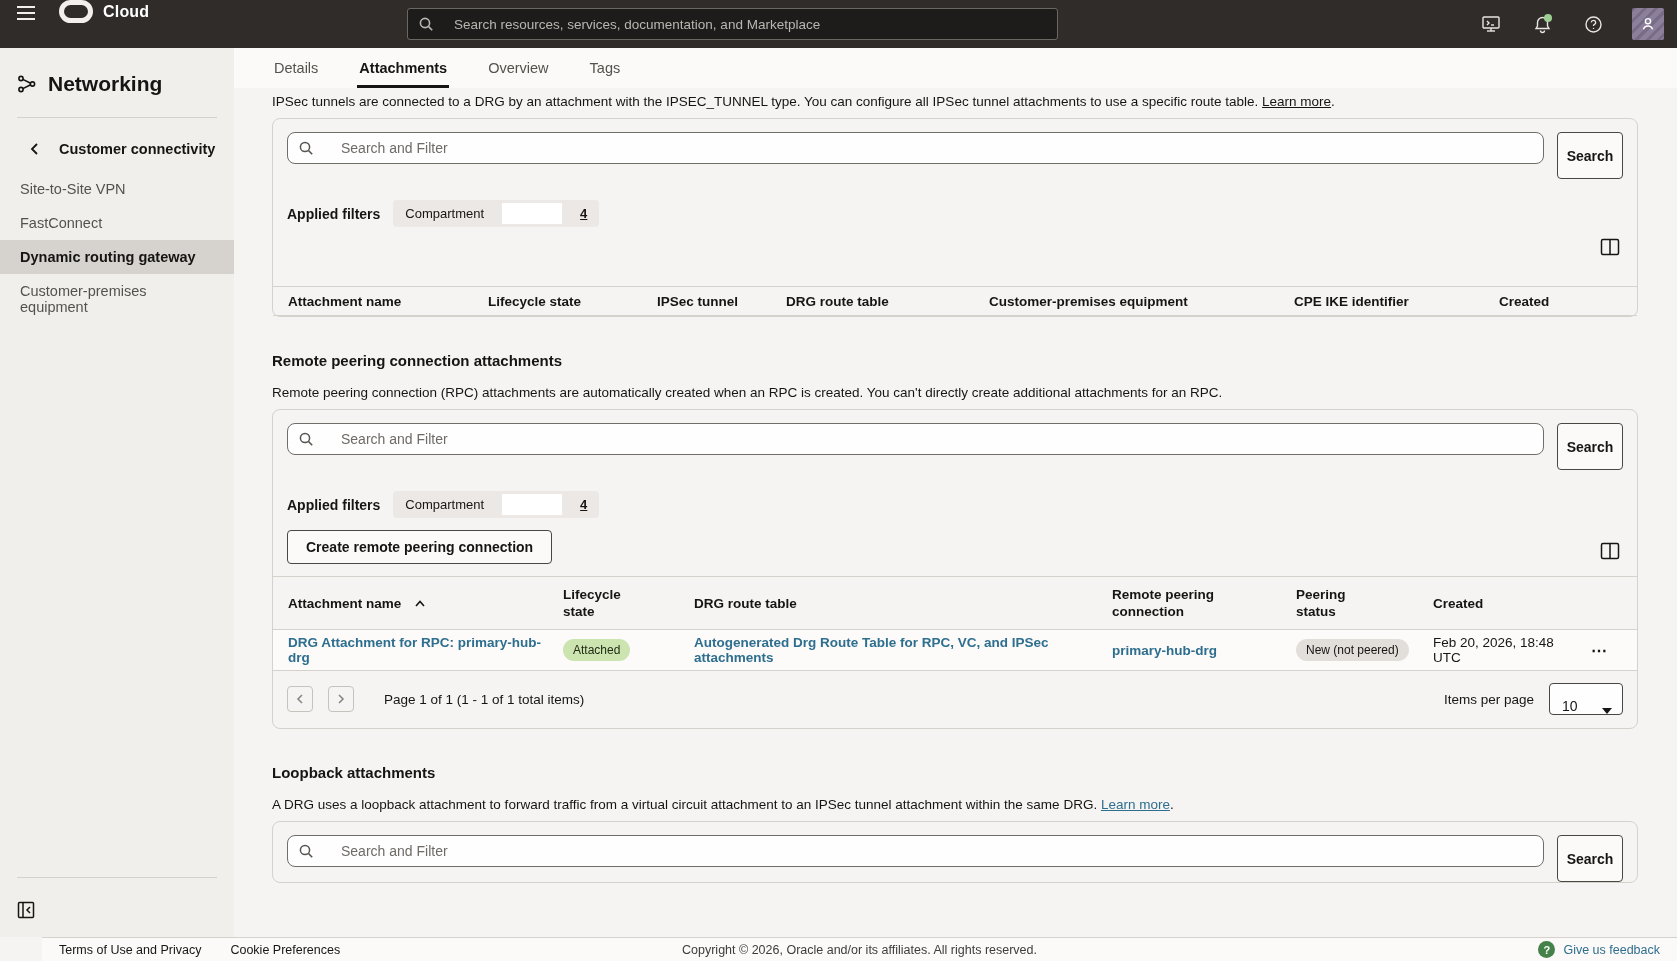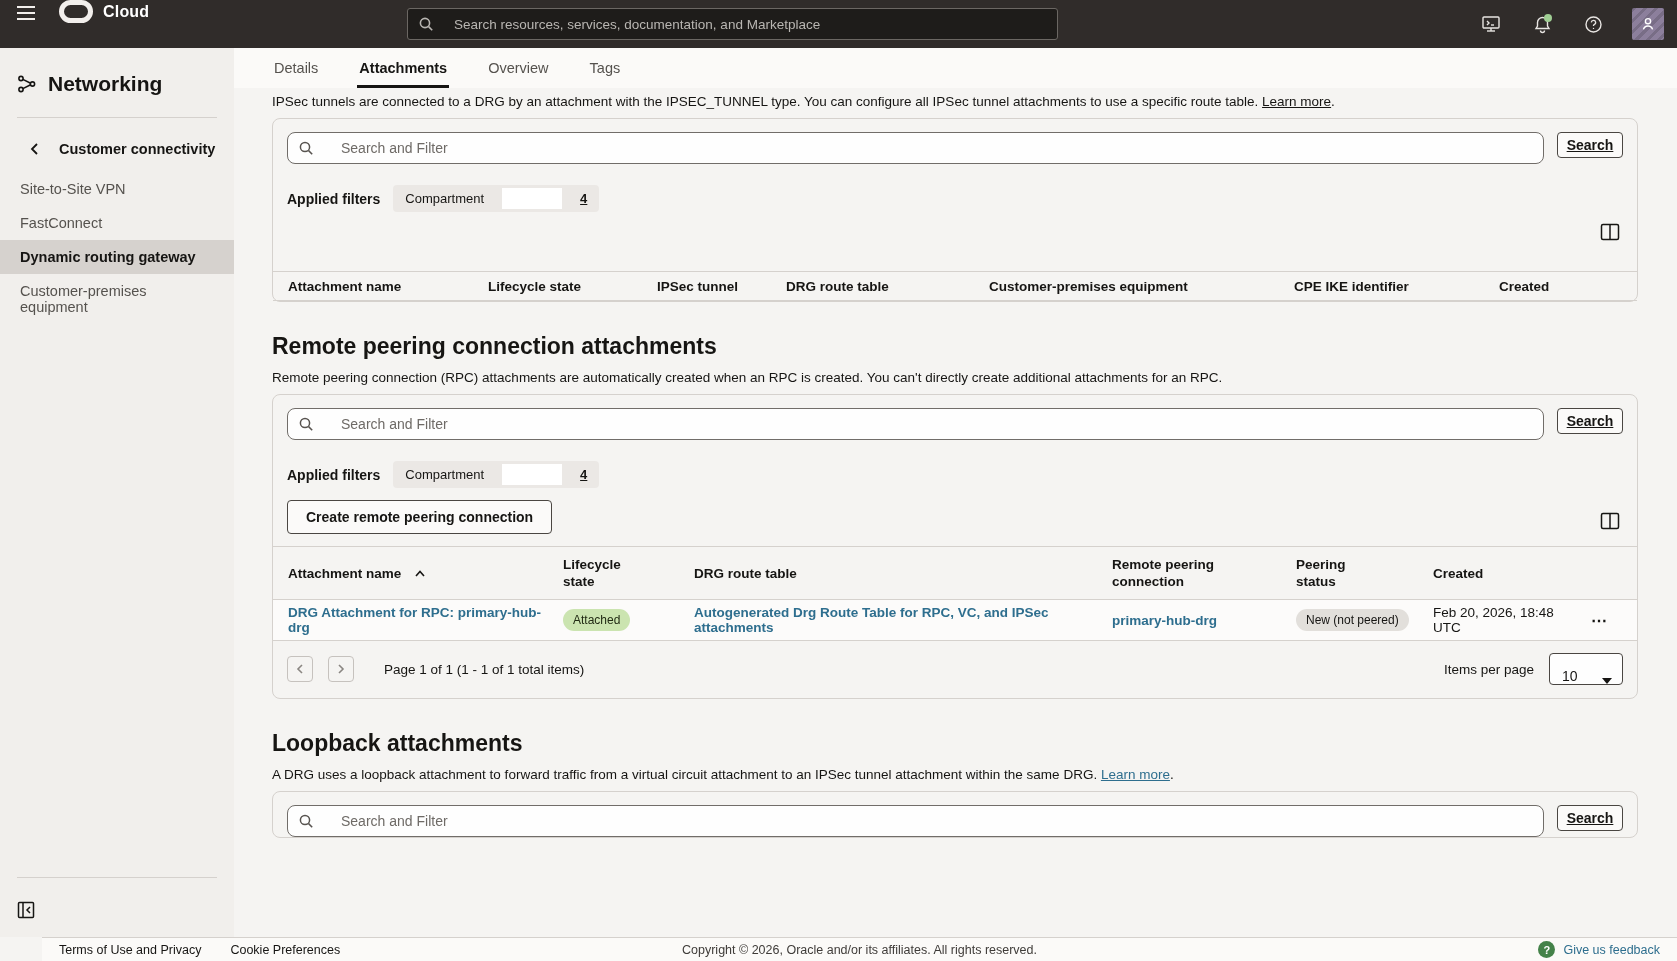--- a/index.html
+++ b/index.html
@@ -49,30 +49,30 @@
 
   
   .main { flex:1; overflow:hidden; display:flex; flex-direction:column; }
   .tabs { height:40px; flex:0 0 40px; background:#fbfaf8; display:flex; align-items:flex-end; gap:37px; padding:0 0 0 38px; }
   .tab { background:none; border:none; cursor:pointer; font-family:inherit; font-size:14.5px; color:#55524e; padding:10px 2px 9px; border-bottom:3px solid transparent; }
   .tab.active { color:#161513; font-weight:700; border-bottom-color:#161513; }
   .content { padding:0 39px 0 38px; }
   .desc { font-size:13.5px; line-height:16px; margin-top:6px; color:#161513; }
   .link { color:#2e6e8e; text-decoration:underline; cursor:pointer; }
   .dark-link { color:#161513; text-decoration:underline; cursor:pointer; }
-  h2.section { font-size:23px; font-weight:700; margin-top:30px; line-height:28px; color:#161513; }
+  h2.section { font-size:15px; font-weight:700; margin-top:30px; line-height:28px; color:#161513; }
   .desc2 { font-size:13.5px; line-height:16px; margin-top:10px; }
 
   .card { border:1px solid #d5d1cd; border-radius:8px; margin-top:8px; background:transparent; }
   .search-row { display:flex; gap:13px; margin:13px 14px 0; }
   .search-input { flex:1; height:32px; background:#fefefe; border:1px solid #716d69; border-radius:8px; display:flex; align-items:center; padding:0 10px; gap:27px; color:#57534f; }
   .search-input input { flex:1; border:none; outline:none; background:transparent; font-family:inherit; font-size:14px; color:#161513; }
   .search-input input::placeholder { color:#6e6a66; }
   .btn { background:#fbfaf9; border:1px solid #4a4642; border-radius:4px; font-family:inherit; font-size:14px; font-weight:700; color:#161513; cursor:pointer; }
-  .btn-search { width:66px; height:26px; flex:0 0 66px;text-decoration:underline; }
+  .btn-search { width:66px; height:47px; flex:0 0 66px; }
   .filters-row { display:flex; align-items:center; gap:13px; margin:21px 14px 0; }
   .filters-label { font-size:14px; font-weight:700; }
   .chip { height:27px; background:#ebe8e5; border-radius:4px; display:flex; align-items:center; padding:0 12px; gap:18px; font-size:13px; }
   .chip .redact { width:60px; height:21px; background:#fff; }
   .chip .count { font-weight:700; text-decoration:underline; cursor:pointer; }
   .colsel-row { display:flex; justify-content:flex-end; margin:7px 14px 0; }
   .colsel { background:none; border:none; cursor:pointer; color:#161513; width:26px; height:26px; display:flex; align-items:center; justify-content:center; }
   .create-row { display:flex; align-items:flex-end; justify-content:space-between; margin:12px 14px 0; }
   .btn-create { height:34px; padding:0 18px; }
 

